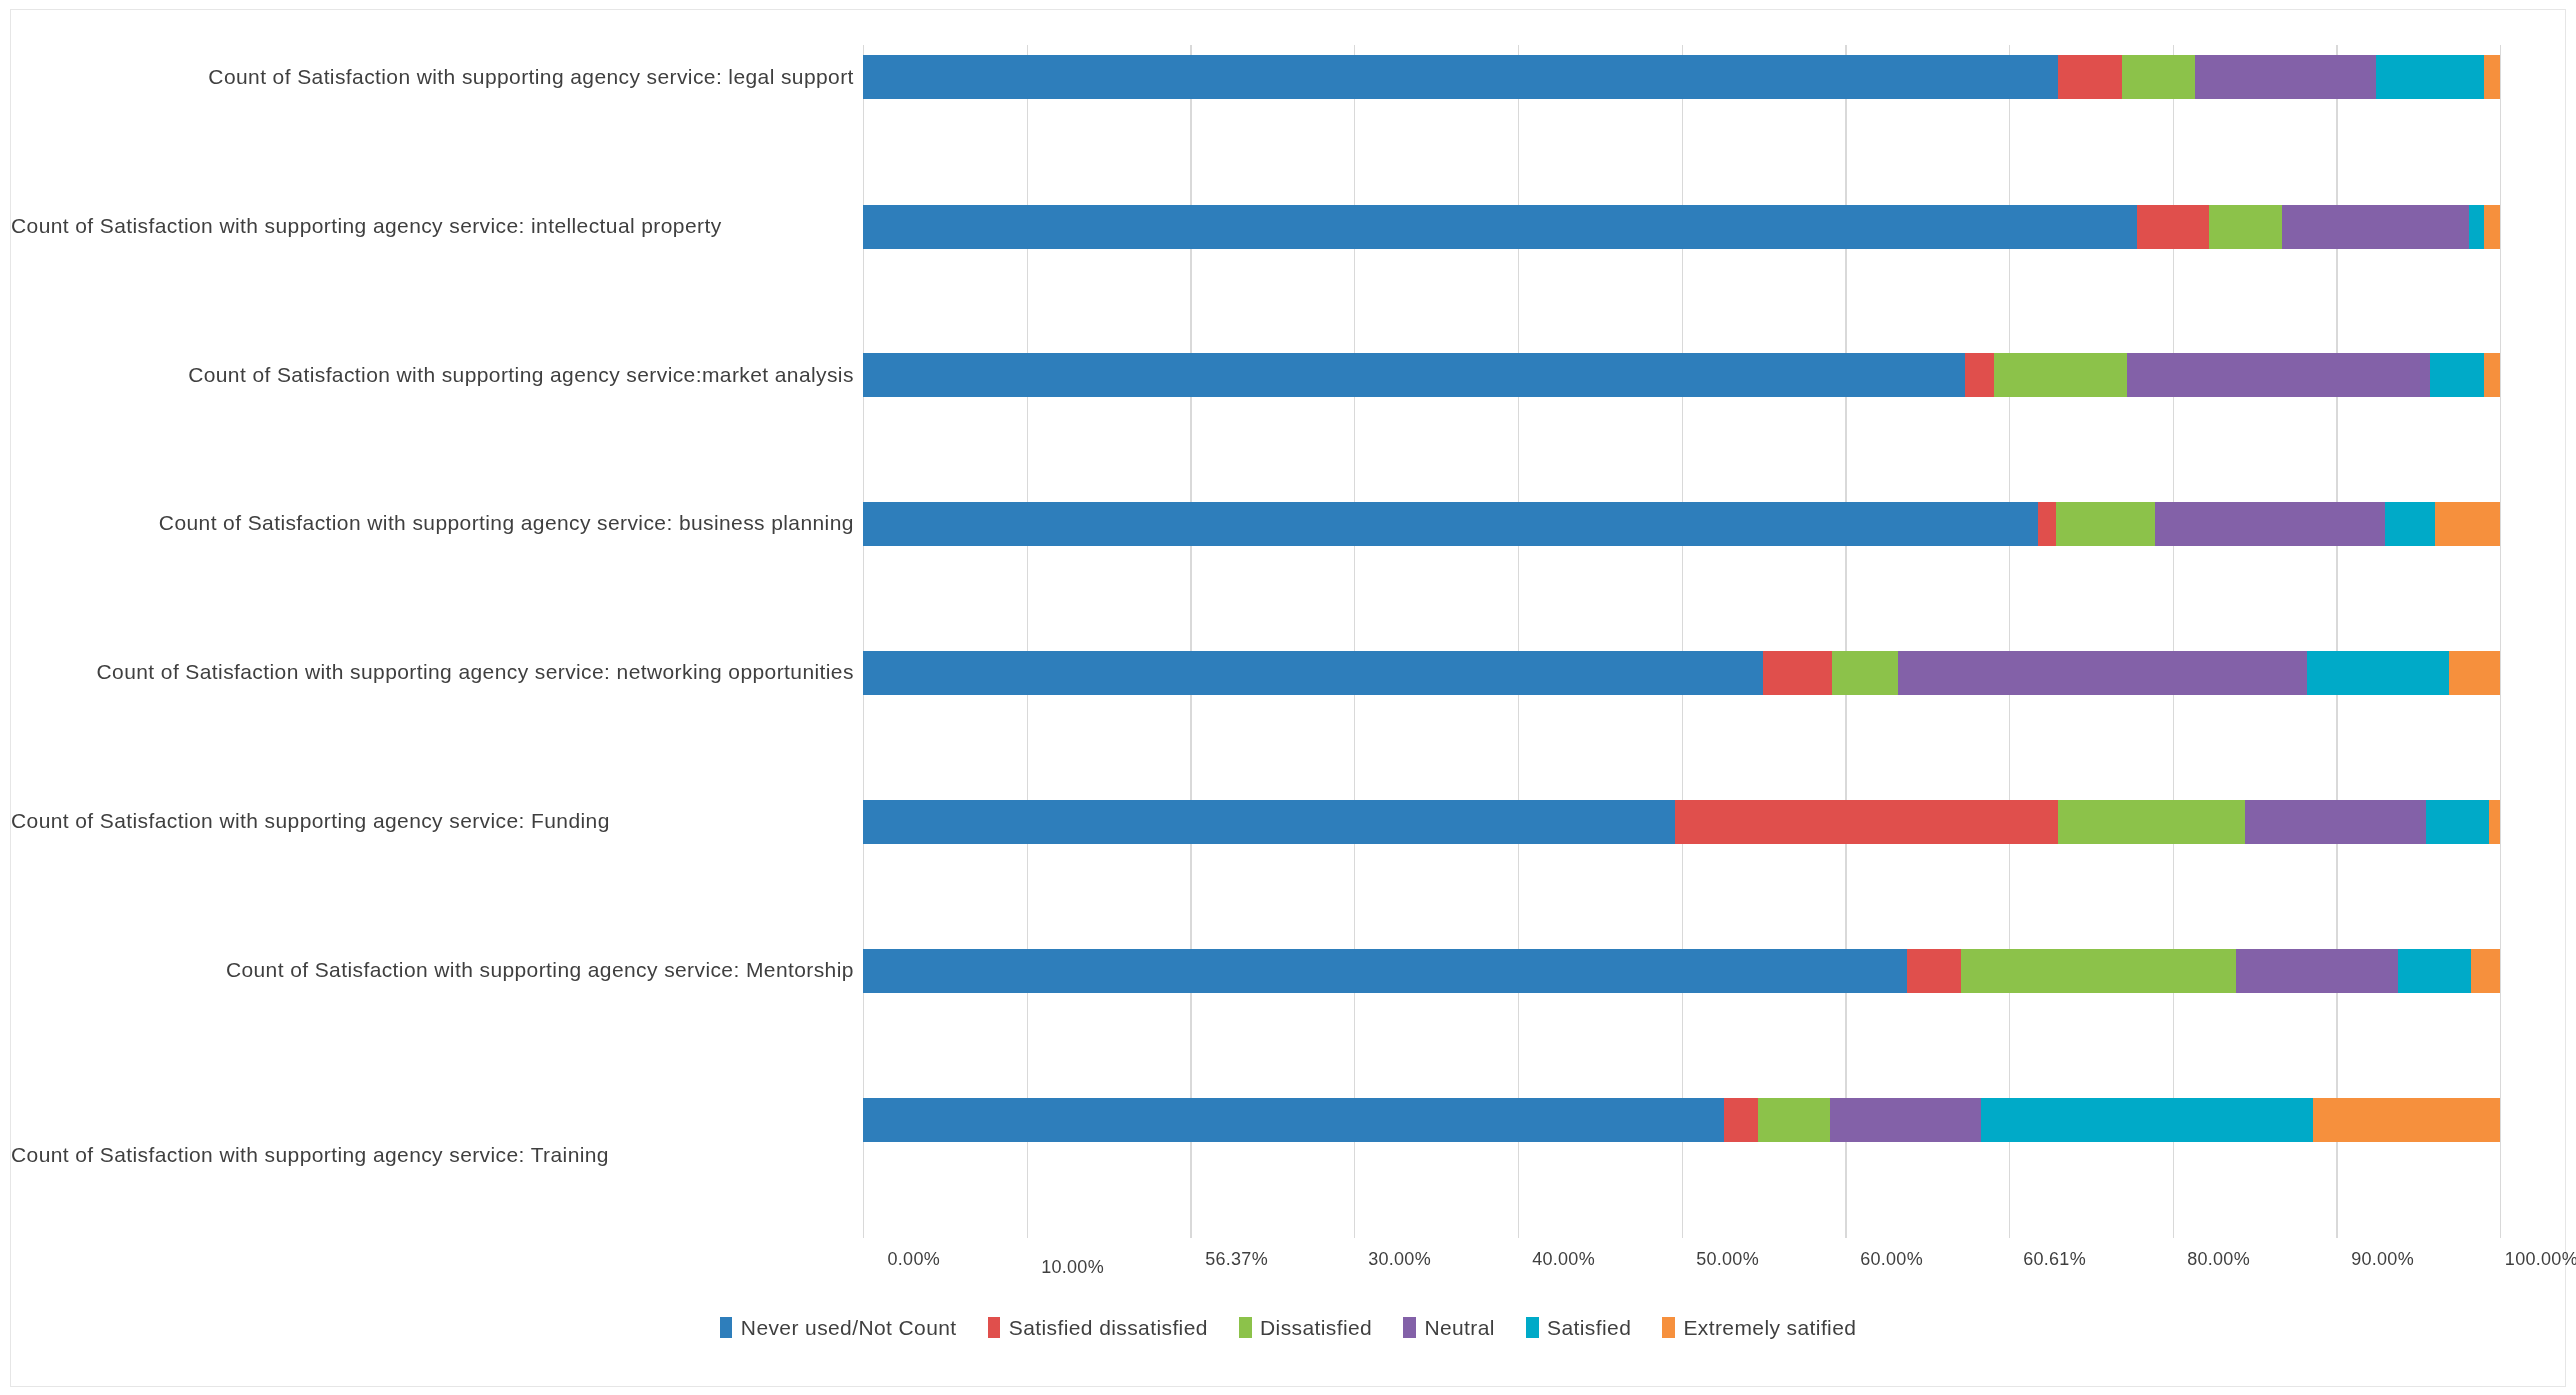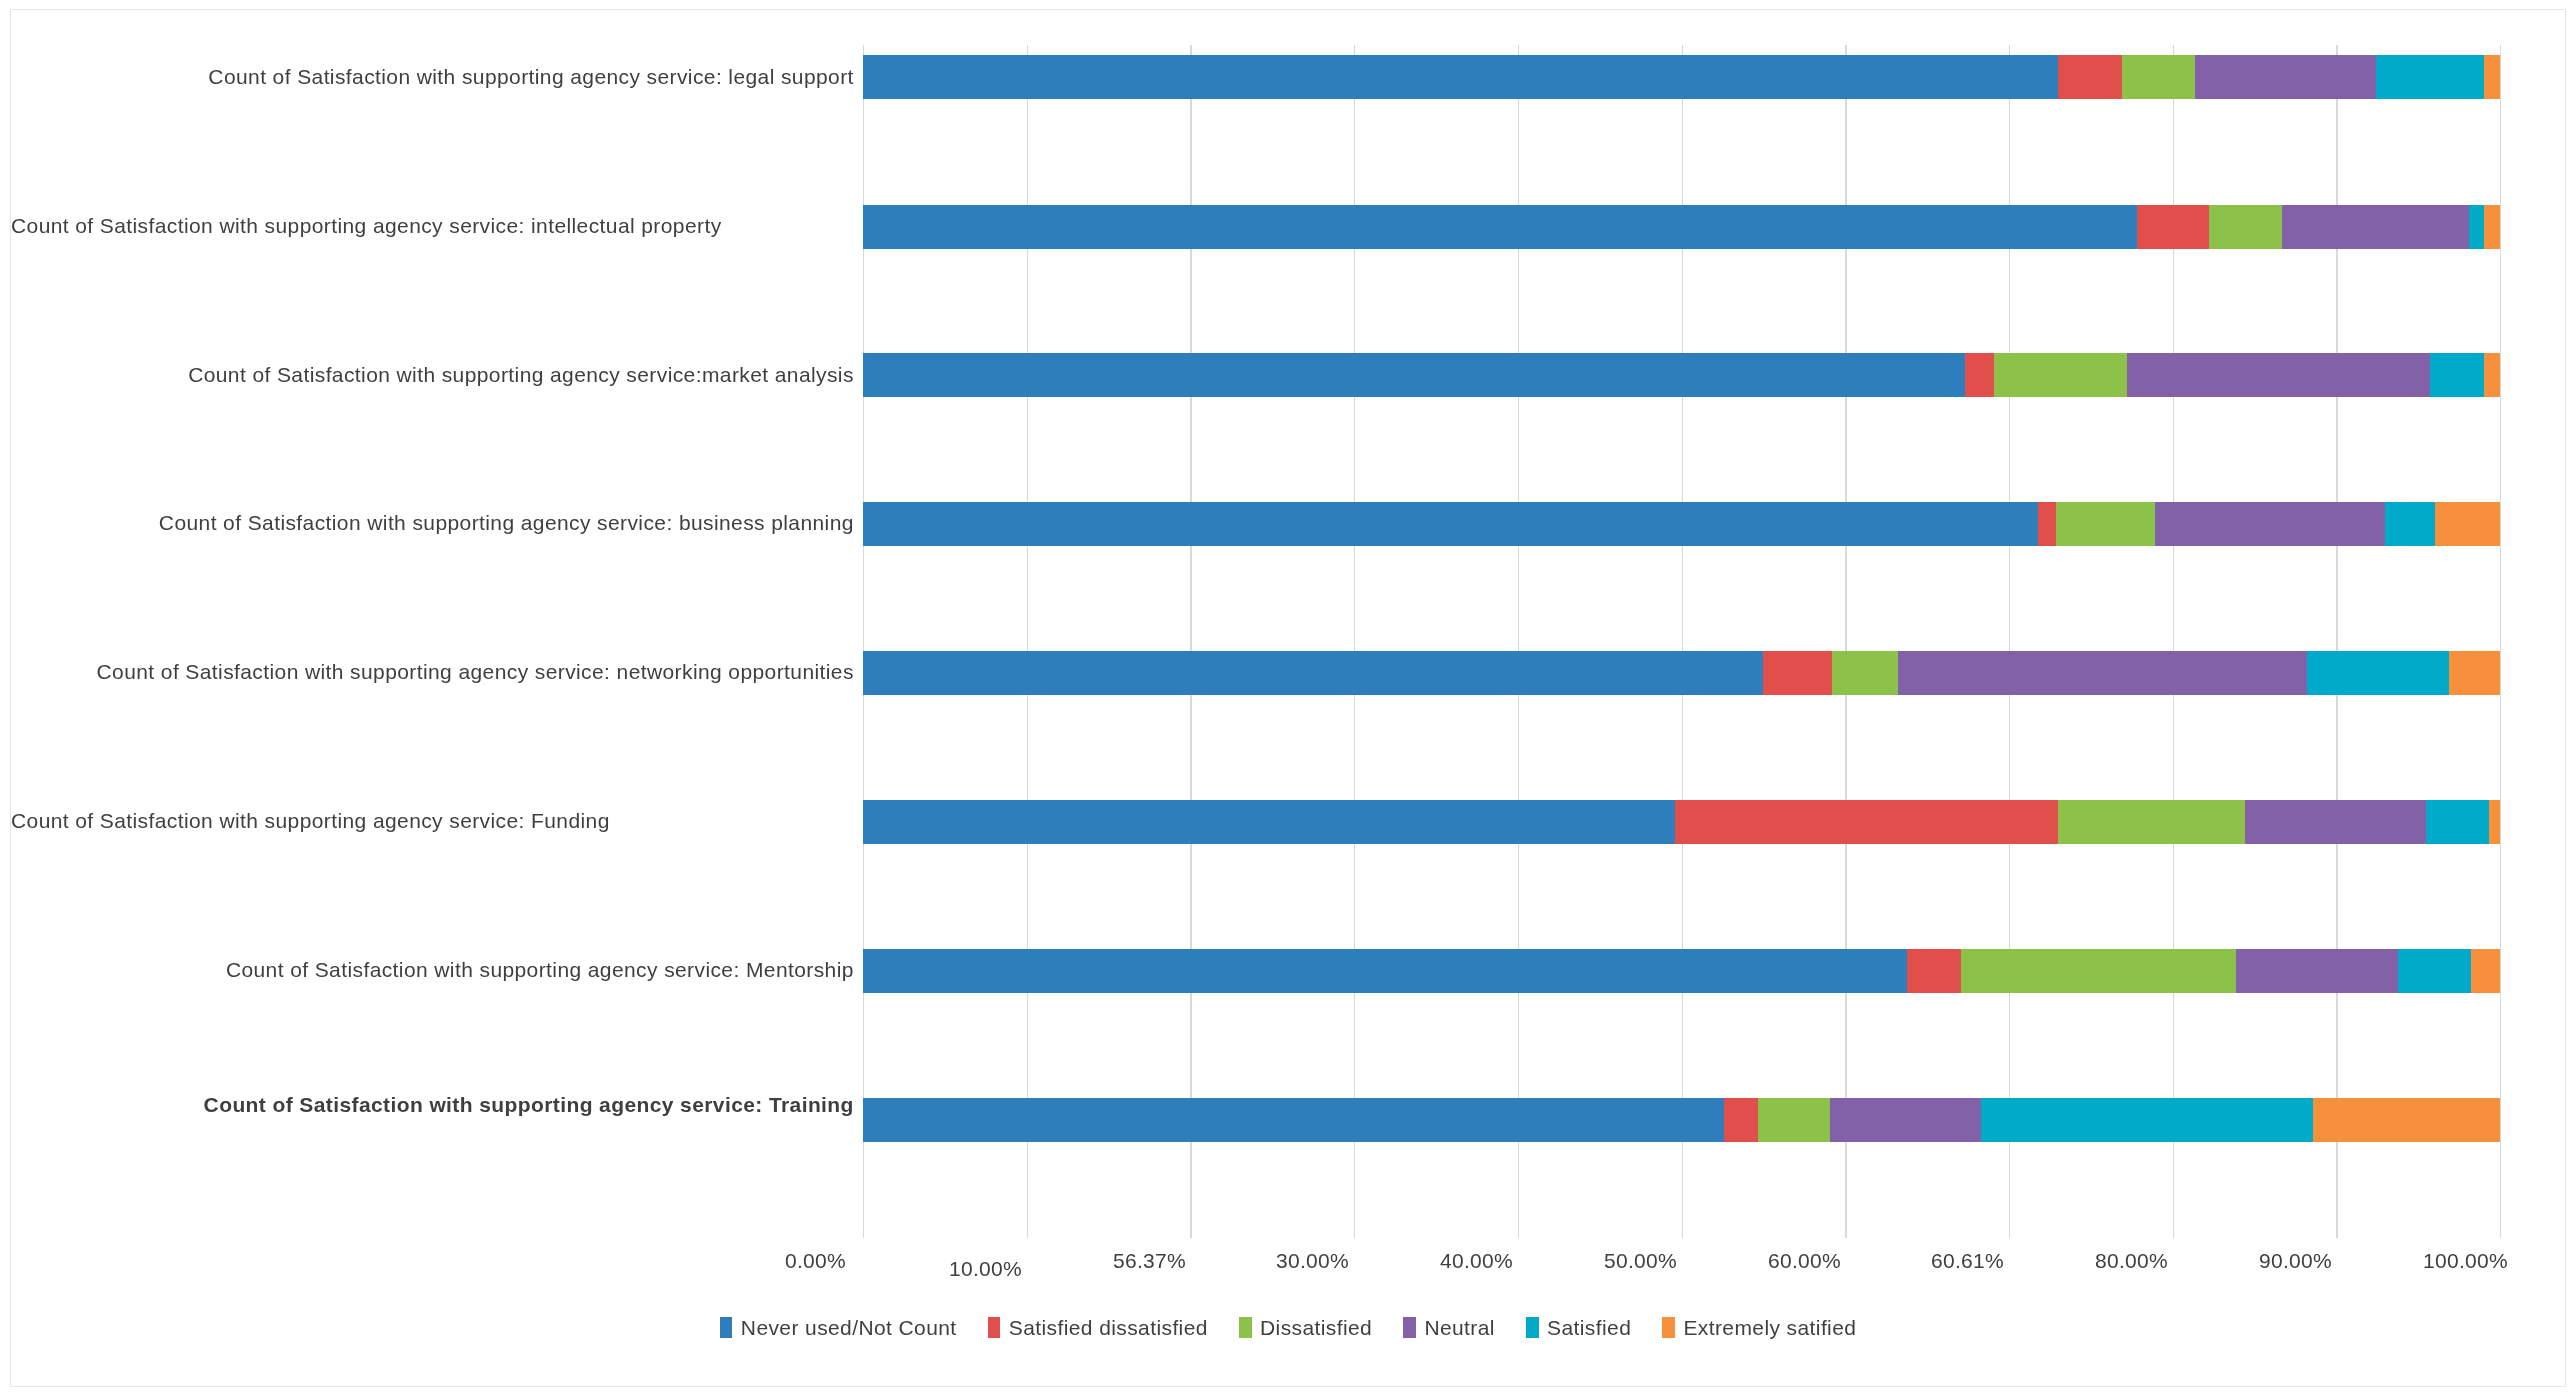--- a/index.html
+++ b/index.html
@@ -71,23 +71,23 @@
     letter-spacing: 0.4px;
     white-space: nowrap;
     line-height: 1;
   }
 
   
   .xtick {
     position: absolute;
     top: 1239px;
     width: 155px;
-    text-align: left;
+    text-align: right;
     color: #3f3f3f;
-    font-size: 21px;
+    font-size: 18px;
     letter-spacing: 0.3px;
   }
 
   
   #legend {
     position: absolute;
     left: 0;
     right: 0;
     top: 1306px;
     display: flex;
@@ -202,21 +202,21 @@
     </div>
 
     <div id="cat-labels">
         <div class="cat-label" style="top: 56px; width: 847px; left: 0px; right: auto; text-align: right; padding-right: 4.2px; box-sizing: border-box;">Count of Satisfaction with supporting agency service: legal support</div>
         <div class="cat-label" style="top: 205px; width: 847px; left: 0px; right: auto; text-align: left; padding-right: 4.2px; box-sizing: border-box;">Count of Satisfaction with supporting agency service: intellectual property</div>
         <div class="cat-label" style="top: 354px; width: 847px; left: 0px; right: auto; text-align: right; padding-right: 4.2px; box-sizing: border-box;">Count of Satisfaction with supporting agency service:market analysis</div>
         <div class="cat-label" style="top: 502px; width: 847px; left: 0px; right: auto; text-align: right; padding-right: 4.2px; box-sizing: border-box;">Count of Satisfaction with supporting agency service: business planning</div>
         <div class="cat-label" style="top: 651px; width: 847px; left: 0px; right: auto; text-align: right; padding-right: 4.2px; box-sizing: border-box;">Count of Satisfaction with supporting agency service:  networking opportunities</div>
         <div class="cat-label" style="top: 800px; width: 847px; left: 0px; right: auto; text-align: left; padding-right: 4.2px; box-sizing: border-box;">Count of Satisfaction with supporting agency service: Funding</div>
         <div class="cat-label" style="top: 949px; width: 847px; left: 0px; right: auto; text-align: right; padding-right: 4.2px; box-sizing: border-box;">Count of Satisfaction with supporting agency service: Mentorship</div>
-        <div class="cat-label" style="top: 1084px; width: 847px; left: 0px; right: auto; text-align: right; padding-right: 4.2px; box-sizing: border-box; font-weight: bold;">Count of Satisfaction with supporting agency service: Training</div>
+        <div class="cat-label" style="top: 1134px; width: 847px; left: 0px; right: auto; text-align: left; padding-right: 4.2px; box-sizing: border-box;">Count of Satisfaction with supporting agency service: Training</div>
       </div>
     <div id="xticks">
         <div class="xtick" style="left: 774px;">0.00%</div>
         <div class="xtick" style="left: 938px; margin-top: 8px;">10.00%</div>
         <div class="xtick" style="left: 1102px;">56.37%</div>
         <div class="xtick" style="left: 1265px;">30.00%</div>
         <div class="xtick" style="left: 1429px;">40.00%</div>
         <div class="xtick" style="left: 1593px;">50.00%</div>
         <div class="xtick" style="left: 1757px;">60.00%</div>
         <div class="xtick" style="left: 1920px;">60.61%</div>

